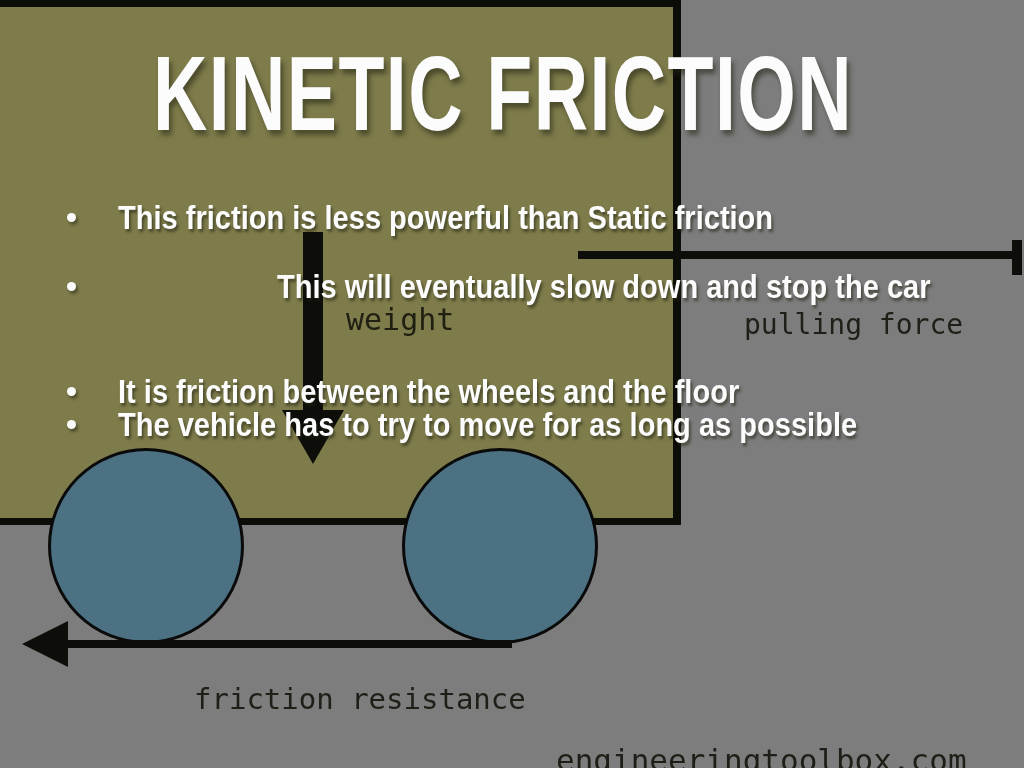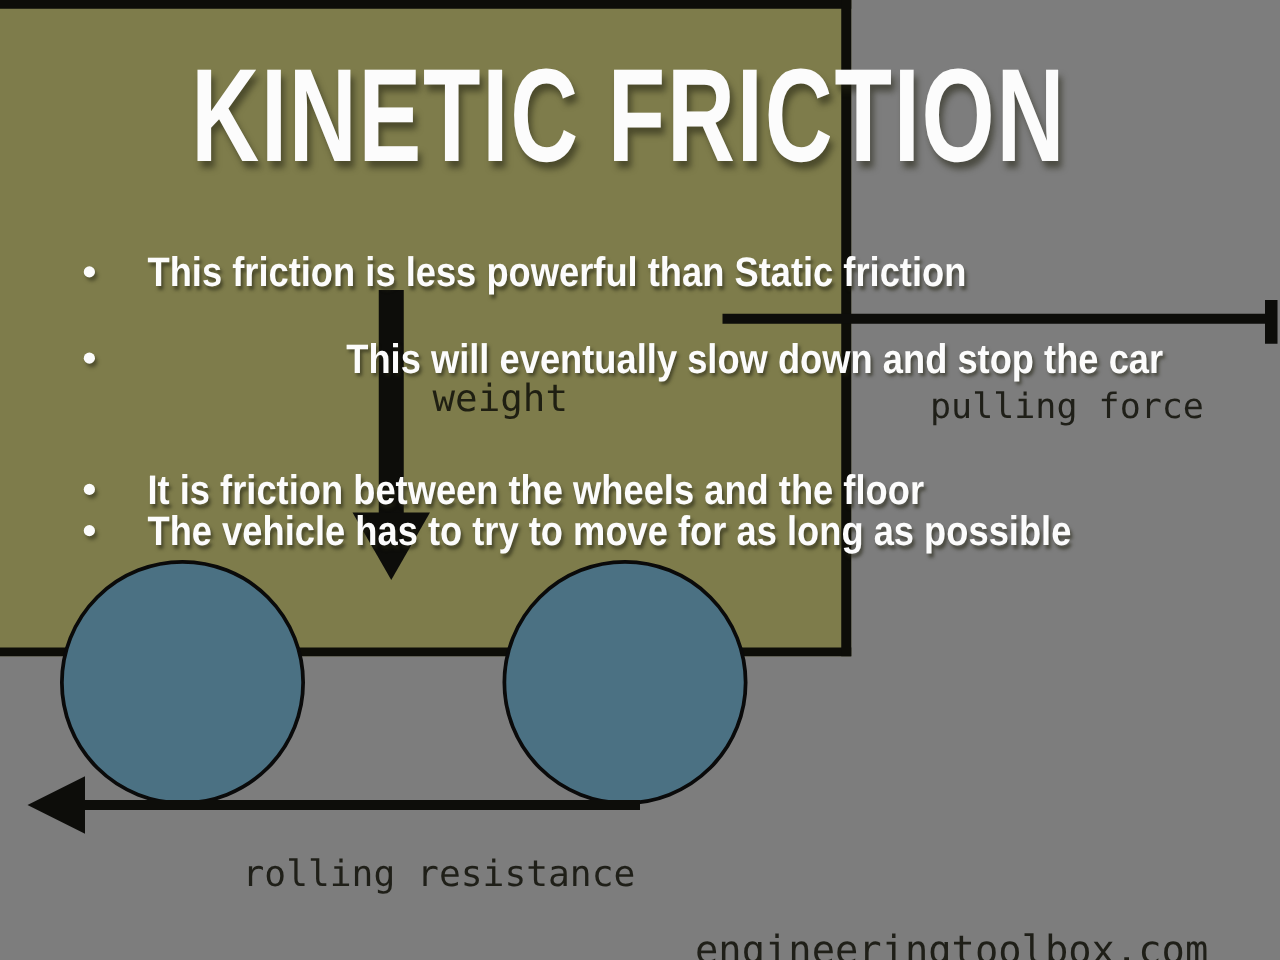--- a/index.html
+++ b/index.html
@@ -79,21 +79,21 @@
   <div class="arrow-part pull-head"></div>
 
   <div class="wheel left"></div>
   <div class="wheel right"></div>
 
   <div class="arrow-part roll-line"></div>
   <div class="roll-head"></div>
 
   <div class="diagram-label lbl-weight">weight</div>
   <div class="diagram-label lbl-pull">pulling force</div>
-  <div class="diagram-label lbl-roll">rolling resistance</div>
+  <div class="diagram-label lbl-roll">friction resistance</div>
   <div class="diagram-label lbl-watermark">engineeringtoolbox.com</div>
 
   <div class="slide-title">
     <span>KINETIC FRICTION</span>
   </div>
 
   <div class="bullet-row row-1">
     <span class="dot"></span>
     <span class="txt">This friction is less powerful than Static friction</span>
   </div>

